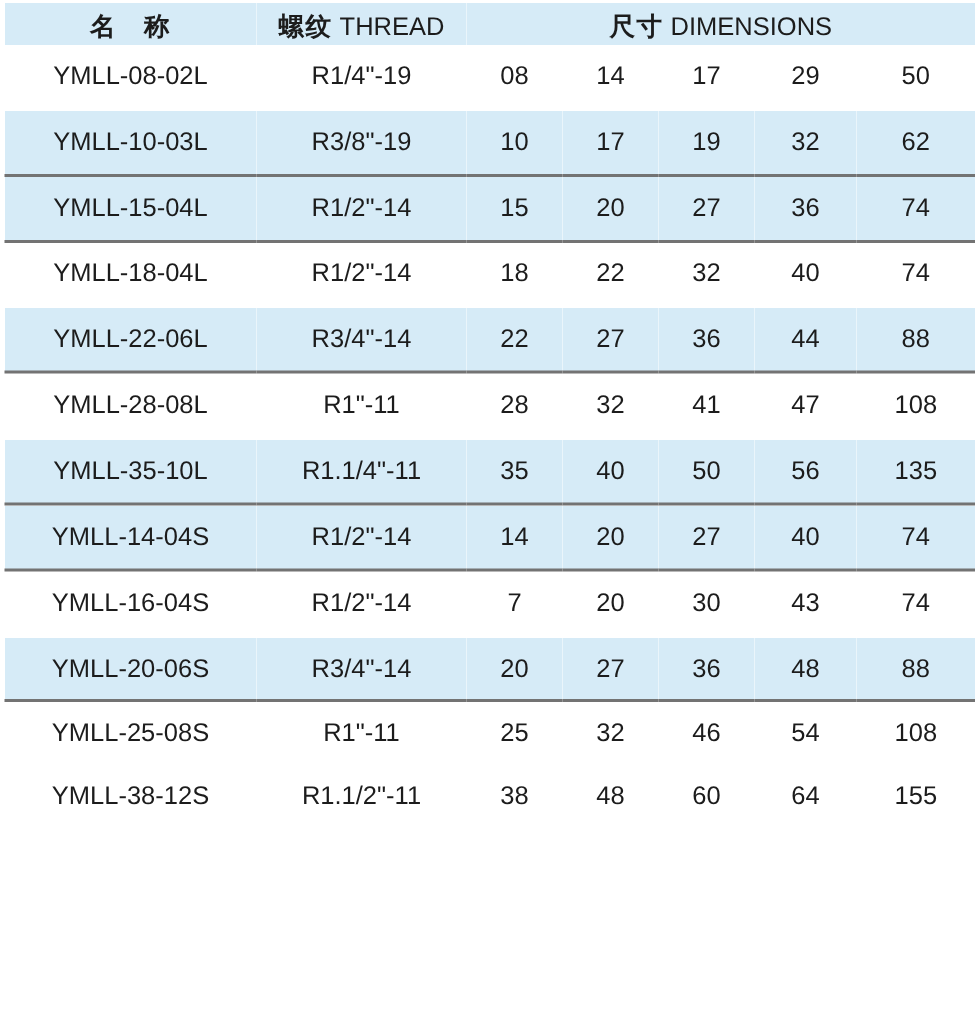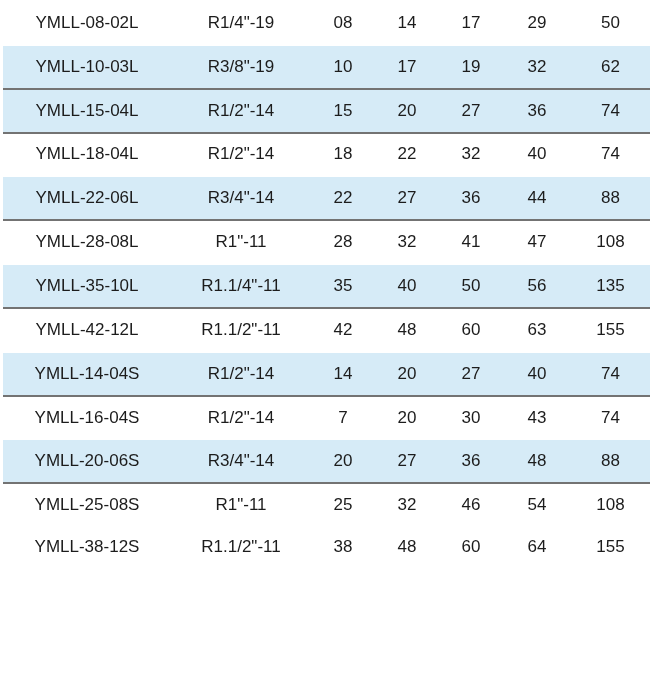--- a/index.html
+++ b/index.html
@@ -61,20 +61,25 @@
     <colgroup>
       <col class="c-part">
         <col class="c-thread">
         <col class="c-d">
       <col class="c-s1">
         <col class="c-s2">
         <col class="c-l">
         <col class="c-l1">
     </colgroup>
     <thead>
+      <tr class="hr1">
+        <th><span class="cjk">名　称</span></th>
+        <th><span class="cjk">螺纹</span> <span>THREAD</span></th>
+        <th class="dims-span" colspan="5"><span class="cjk">尺寸</span> <span>DIMENSIONS</span></th>
+      </tr>
     </thead>
     <tbody id="rows">
         <tr>
           <td>YMLL-08-02L</td>
           <td>R1/4"-19</td>
           <td>08</td>
           <td>14</td>
           <td>17</td>
           <td>29</td>
           <td>50</td>
@@ -126,29 +131,20 @@
         </tr>
         <tr class="stripe">
           <td>YMLL-35-10L</td>
           <td>R1.1/4"-11</td>
           <td>35</td>
           <td>40</td>
           <td>50</td>
           <td>56</td>
           <td>135</td>
         </tr>
-        <tr>
-          <td>YMLL-42-12L</td>
-          <td>R1.1/2"-11</td>
-          <td>42</td>
-          <td>48</td>
-          <td>60</td>
-          <td>63</td>
-          <td>155</td>
-        </tr>
         <tr class="stripe">
           <td>YMLL-14-04S</td>
           <td>R1/2"-14</td>
           <td>14</td>
           <td>20</td>
           <td>27</td>
           <td>40</td>
           <td>74</td>
         </tr>
         <tr>

